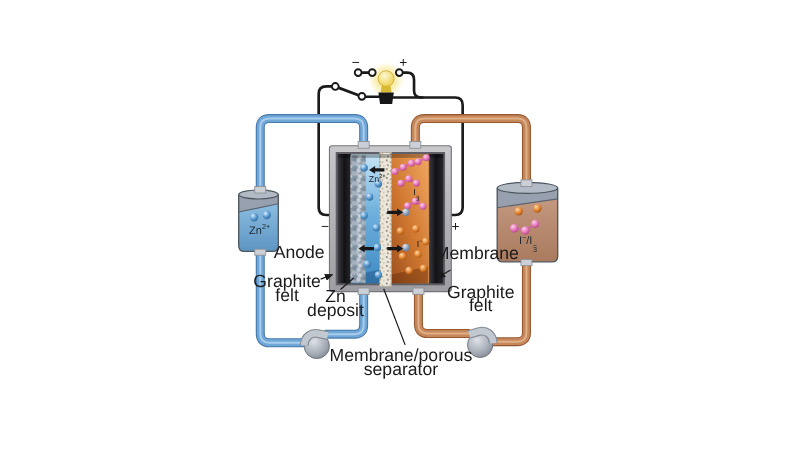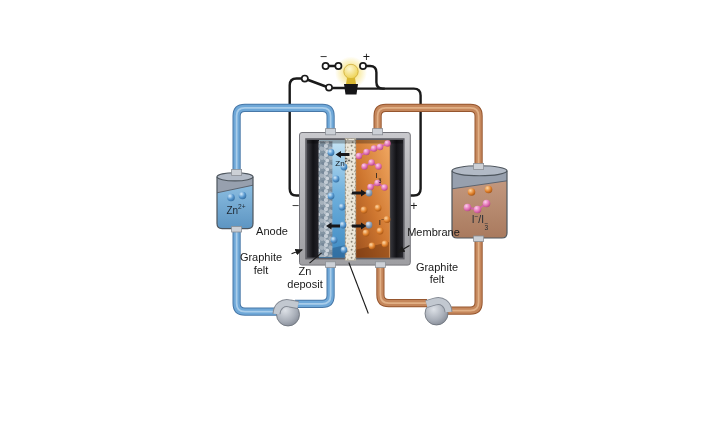--- a/index.html
+++ b/index.html
@@ -1,19 +1,19 @@
 <!DOCTYPE html>
 <html style="--label-color: #1a1a1a; --wire-black: #1a1a1a; --pipe-blue: #6fa8d8; --pipe-blue-dark: #4878a8; --pipe-blue-light: #bcdaf0; --pipe-copper: #c5875c; --pipe-copper-dark: #96562e; --pipe-copper-light: #e9bd94; --frame-gray: #b2b2b6; --electrode-black: #17171b; --anolyte-blue: #6fb0dd; --catholyte-orange: #cf7730; --membrane-bg: #ece7da; --deposit-gray: #8495a3; --ion-blue: #4a8cc8; --ion-orange: #e08030; --ion-pink: #e070b4; --ion-grayblue: #7e96b4; --bulb-glow: #f6e070; --bulb-base: #161618; --tank-cap: #97a0ae; --tank-left-liquid: #6fa4cf; --tank-right-liquid: #b8886c; --pump-body: #a8aeb8;"><head>
 <meta charset="utf-8">
 <style>
   html,body{margin:0;padding:0;background:#fff;}
   #stage{position:relative;width:719px;height:424px;background:#ffffff;overflow:hidden;
          font-family:"Liberation Sans",sans-serif;}
   #fig-svg{position:absolute;left:0;top:0;}
-  .lbl{position:absolute;transform:translate(-50%,-50%);font-size:11px;line-height:12.5px;
+  .lbl{position:absolute;transform:translate(-50%,-50%);font-size:16px;line-height:12.5px;
        color:var(--label-color,#1a1a1a);text-align:center;white-space:nowrap;}
   .sign{font-size:12.5px;line-height:12px;}
   .tanklbl{font-size:10px;font-weight:400;color:#1e2832;}
   .celllbl{font-size:8px;color:#10151a;}
   sup{font-size:66%;vertical-align:super;line-height:0;}
   .stk{display:inline-flex;flex-direction:column;align-items:center;vertical-align:-0.40em;
        font-size:66%;line-height:0.62em;margin-left:0.5px;}
 </style>
 </head>
 <body>
@@ -292,20 +292,24 @@
   <span>felt</span>
 </div>
 <div class="lbl" style="left:305px;top:277px">
   <span>Zn</span><br>
   <span>deposit</span>
 </div>
 <div class="lbl" style="left:437px;top:272.5px">
   <span>Graphite</span><br>
   <span>felt</span>
 </div>
+<div class="lbl" style="left:364.5px;top:330.5px">
+  <span>Membrane/porous</span><br>
+  <span>separator</span>
+</div>
 
 <div class="lbl tanklbl" style="left:236px;top:211px">
   <span>Zn</span><sup>2+</sup>
 </div>
 <div class="lbl tanklbl" style="left:480px;top:222px">
   <span>I</span><sup>−</sup><span>/</span><span>I</span><span class="stk">
         <span>−</span>
         <span>3</span>
       </span>
 </div>

